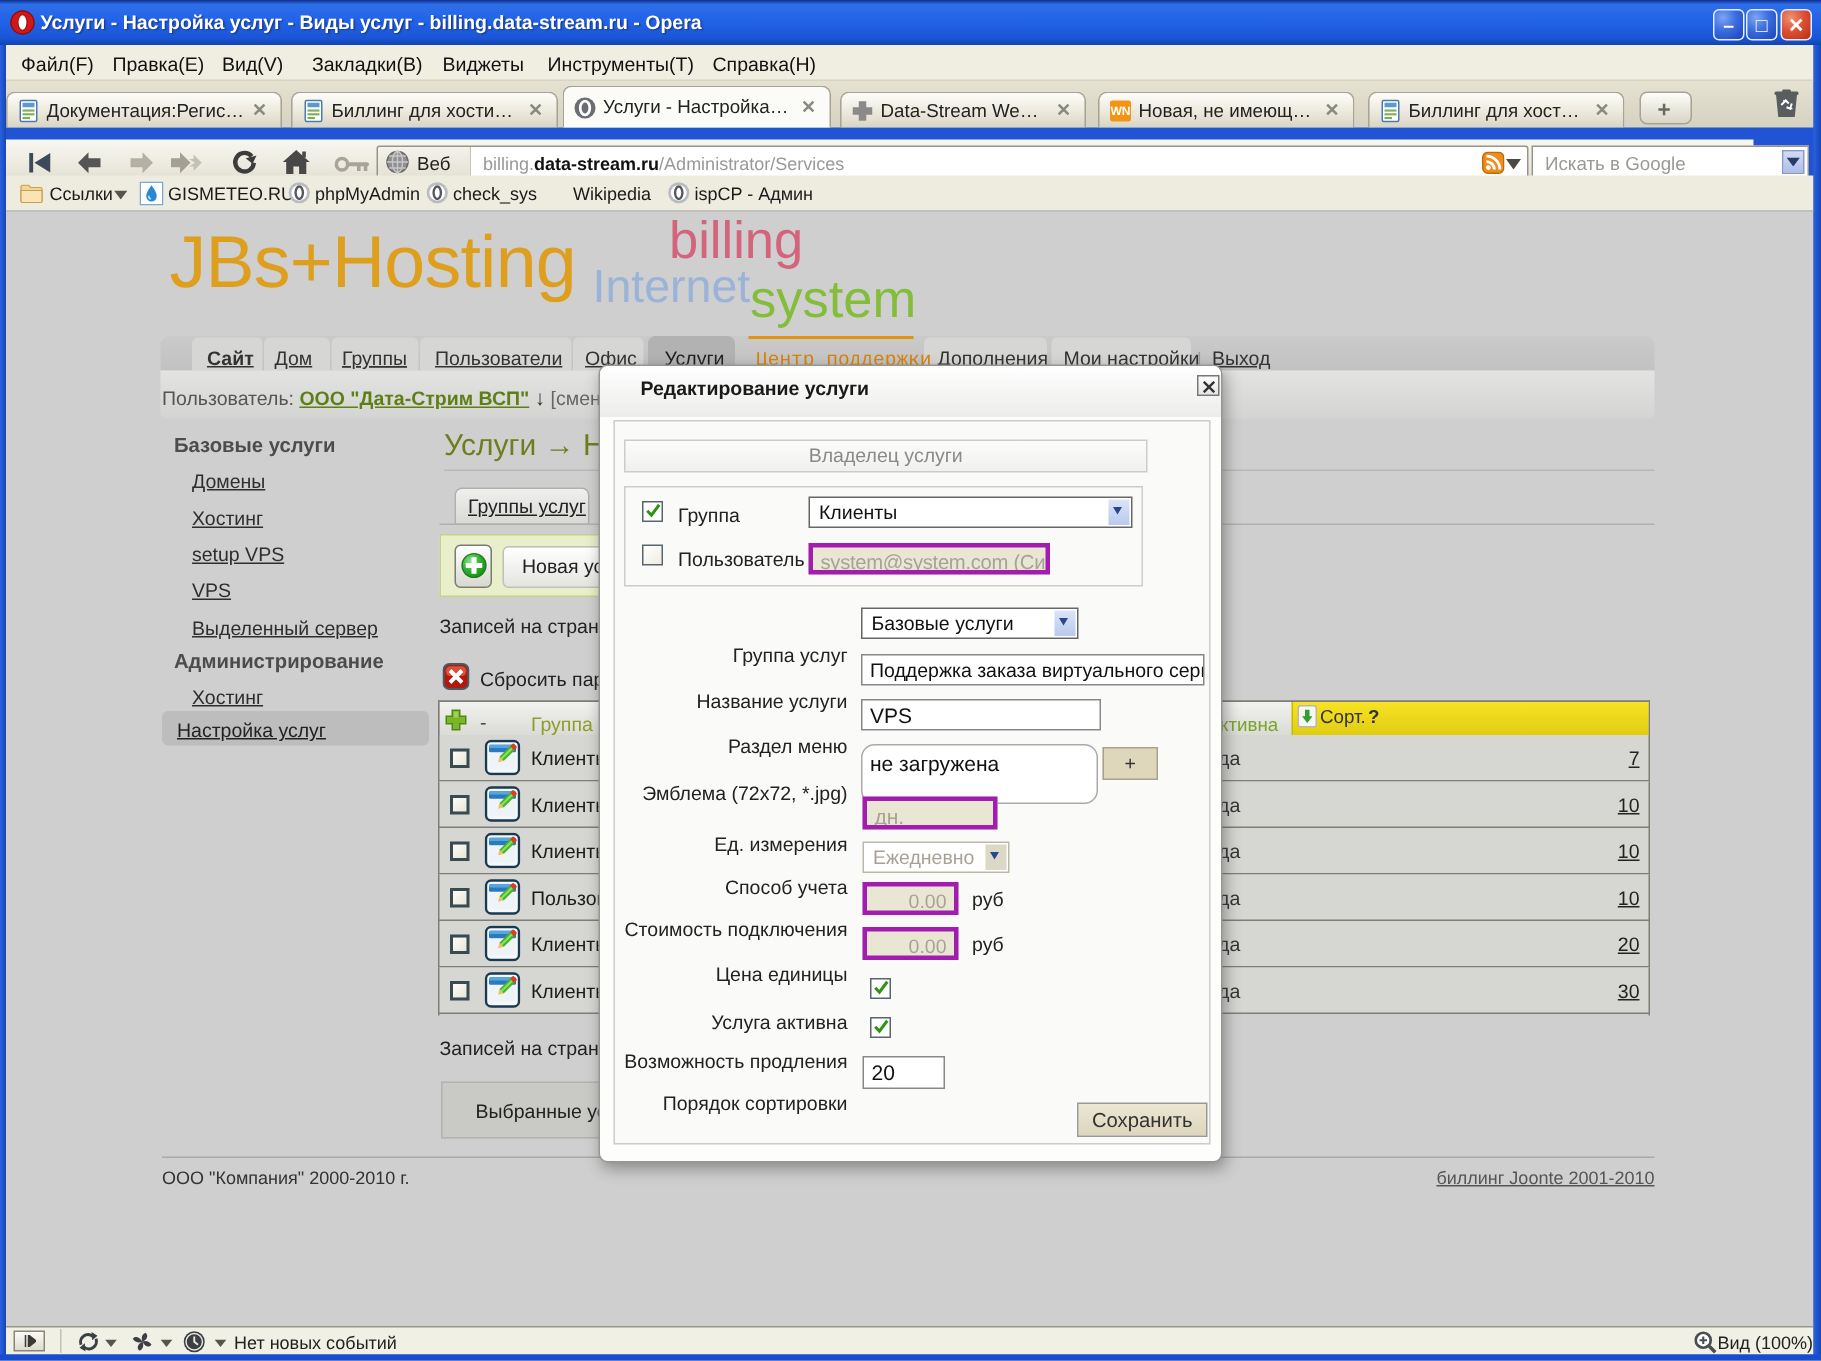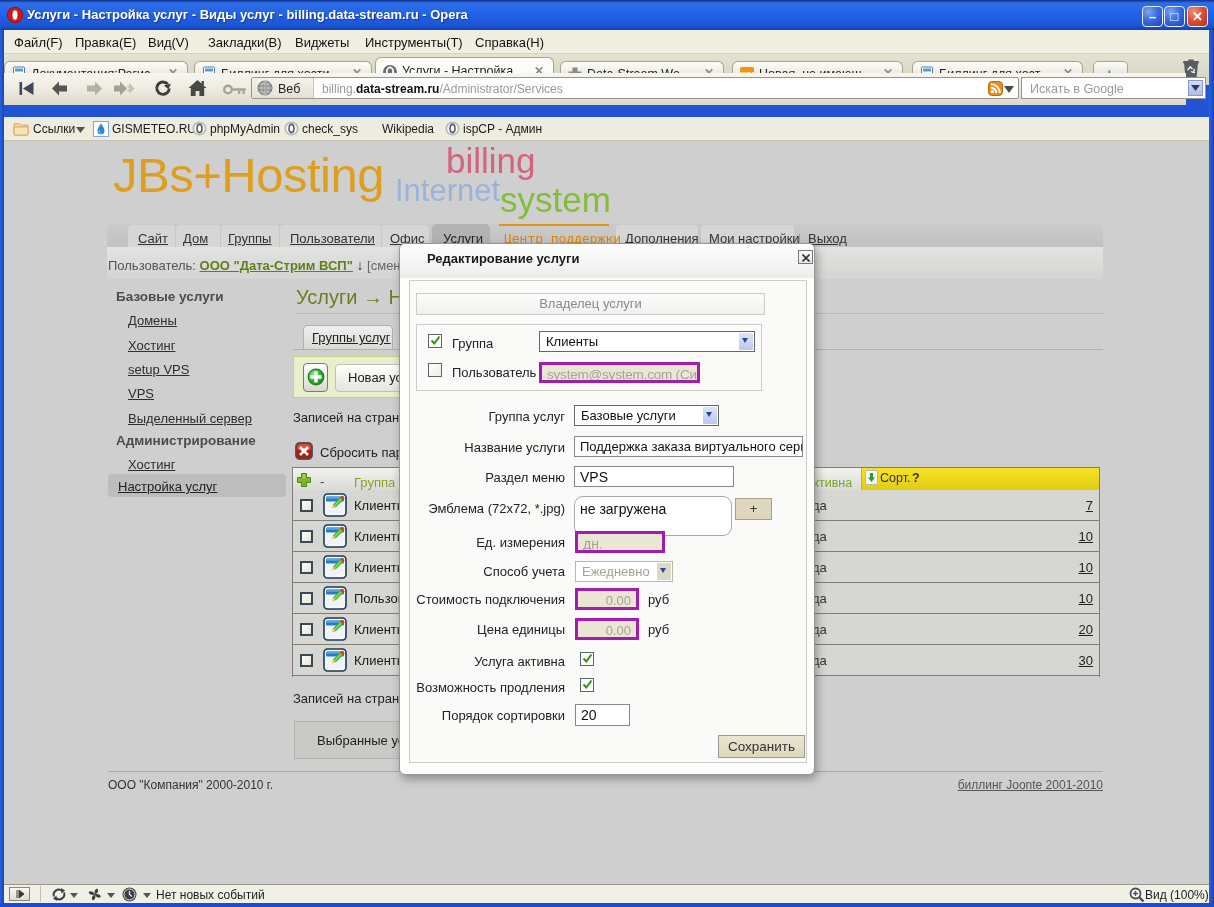--- a/index.html
+++ b/index.html
@@ -20,39 +20,39 @@
 #tabbar{left:4px;top:54px;width:1205px;height:31px;background:linear-gradient(180deg,#e6e2d2,#d6d2c0);}
 .tab{position:absolute;top:7px;height:24px;border:1px solid #a8a495;border-bottom:none;border-radius:6px 6px 0 0;background:linear-gradient(180deg,#fdfdfa 0%,#ece9dc 55%,#d9d5c5 100%);box-sizing:border-box;}
 .tab.active{top:3px;height:28px;background:#fbfbf8;}
 .tab .ttl{position:absolute;left:26px;top:5px;right:24px;font-size:12.5px;color:#222;white-space:nowrap;overflow:hidden;text-overflow:ellipsis;}
 .tab.active .ttl{top:6px;}
 .tab .tx{position:absolute;right:9px;top:4px;font-size:12px;color:#8a8a85;font-weight:bold;}
 .tab.active .tx{top:6px;}
 .tab .ico{position:absolute;left:6px;top:4px;width:16px;height:16px;}
 .tab.active .ico{top:6px;}
 
-#toolbar{left:4px;top:73px;width:1165px;height:32px;background:linear-gradient(180deg,#f7f6f1 0%,#eceadf 55%,#dbd8c9 100%);padding-left:17px;}
+#toolbar{left:4px;top:93px;width:1165px;height:32px;background:linear-gradient(180deg,#f7f6f1 0%,#eceadf 55%,#dbd8c9 100%);}
 
 #bookbar{left:4px;top:117px;width:1205px;height:24px;background:#eeecdf;border-bottom:1px solid #c6c2b2;box-sizing:border-box;}
 .bkt{position:absolute;top:5px;font-size:12px;color:#1a1a1a;}
 
 #viewport{left:4px;top:141px;width:1205px;height:743px;background:#cfcfcf;overflow:hidden;}
 
 #statusbar{left:4px;top:884px;width:1205px;height:19px;background:#f1f0e5;border-top:1px solid #9a968a;box-sizing:border-box;}
 #statusbar span{position:absolute;font-size:12px;color:#222;top:3px;}
 #botborder{left:0;top:903px;width:1214px;height:4px;background:#1a4cd0;}
 #leftborder{left:0;top:30px;width:4px;height:873px;background:linear-gradient(90deg,#2a62e0,#1646b4);}
 #rightborder{left:1209px;top:30px;width:5px;height:873px;background:linear-gradient(90deg,#2a62e0,#1646b4);}
 
 .lnk{text-decoration:underline;}
 #page{position:absolute;left:0;top:0;width:1205px;height:743px;font-size:13px;color:#222;}
 
 #modal{left:395px;top:102px;width:416px;height:532px;background:#fdfdfc;border:1px solid #969692;border-radius:6px;box-shadow:2px 4px 10px rgba(60,60,60,0.45);box-sizing:border-box;}
 #modal .inner{position:absolute;left:9px;top:36px;width:398px;height:483px;border:1px solid #cccccb;background:#fafaf8;box-sizing:border-box;}
-.mlabel{position:absolute;font-size:13px;color:#222;text-align:right;width:154px;white-space:nowrap;}
+.mlabel{position:absolute;font-size:13px;color:#222;text-align:right;width:154px;white-space:nowrap;margin-top:20px;}
 .minput{position:absolute;background:#fff;border:1px solid #888;box-sizing:border-box;font-size:13px;color:#111;padding:2px 5px;white-space:nowrap;overflow:hidden;}
 .mdis{background:#eae6d4;border:3px solid #a21caf;color:#a8a296;}
 .xpsel{position:absolute;background:#fff;border:1px solid #666;box-sizing:border-box;}
 .xpsel .txt{position:absolute;left:6px;top:2px;font-size:13px;color:#111;white-space:nowrap;}
 .xpsel .arr{position:absolute;right:1px;top:1px;bottom:1px;width:14px;background:linear-gradient(180deg,#dce5f7,#b9c9ee);}
 .xpsel .arr:after{content:"";position:absolute;left:2.5px;top:5px;width:7px;height:4px;border-left:3.5px solid transparent;border-right:3.5px solid transparent;border-top:5px solid #27478f;width:0;height:0;}
 .xpsel .arr:before{content:"";position:absolute;left:4px;top:4px;width:0;height:0;border-left:2px solid transparent;border-right:2px solid transparent;}
 .chk{position:absolute;width:13px;height:13px;background:#fff;border:1px solid #5a6a72;box-sizing:border-box;}
 </style>
 </head>
@@ -267,21 +267,21 @@
       <div class="abs" style="left:103px;top:83px;width:996px;height:23px;background:linear-gradient(180deg,#cacaca,#c2c2c2);border-radius:6px 6px 0 0;"></div>
       <div class="abs" style="left:124px;top:84px;width:47px;height:22px;background:#d6d6d5;border-radius:4px 4px 0 0;"></div>
       <div class="abs" style="left:172px;top:84px;width:44px;height:22px;background:#d6d6d5;border-radius:4px 4px 0 0;"></div>
       <div class="abs" style="left:217px;top:84px;width:58px;height:22px;background:#d6d6d5;border-radius:4px 4px 0 0;"></div>
       <div class="abs" style="left:276px;top:84px;width:101px;height:22px;background:#d6d6d5;border-radius:4px 4px 0 0;"></div>
       <div class="abs" style="left:378px;top:84px;width:47px;height:22px;background:#d6d6d5;border-radius:4px 4px 0 0;"></div>
       <div class="abs" style="left:428px;top:83px;width:58px;height:23px;background:#b2b2b2;border-radius:5px 5px 0 0;"></div>
       <div class="abs" style="left:612px;top:84px;width:82px;height:22px;background:#d6d6d5;border-radius:4px 4px 0 0;"></div>
       <div class="abs" style="left:697px;top:84px;width:93px;height:22px;background:#d6d6d5;border-radius:4px 4px 0 0;"></div>
       <div class="abs" style="left:495px;top:83px;width:110px;height:2px;background:#e0940f;"></div>
-      <div class="abs" style="top:90px;left:134px;"><span class="lnk" style="color:#333;">Сайт</span></div>
+      <div class="abs" style="top:90px;left:134px;font-weight:bold;"><span class="lnk" style="color:#333;">Сайт</span></div>
       <div class="abs" style="top:90px;left:179px;"><span class="lnk" style="color:#333;">Дом</span></div>
       <div class="abs" style="top:90px;left:224px;text-decoration:underline;"><span class="lnk" style="color:#333;">Группы</span></div>
       <div class="abs" style="top:90px;left:286px;"><span class="lnk" style="color:#333;">Пользователи</span></div>
       <div class="abs" style="top:90px;left:386px;"><span class="lnk" style="color:#333;">Офис</span></div>
       <div class="abs" style="top:90px;left:439px;color:#222;">Услуги</div>
       <div class="abs" style="top:90px;left:500px;"><span class="lnk" style="color:#d9820a;font-family:Liberation Mono, monospace;">Центр поддержки</span></div>
       <div class="abs" style="top:90px;left:621px;"><span class="lnk" style="color:#333;">Дополнения</span></div>
       <div class="abs" style="top:90px;left:705px;"><span class="lnk" style="color:#333;">Мои настройки</span></div>
       <div class="abs" style="top:91px;left:794px;color:#9a9a9a;font-size:12px;">|</div>
       <div class="abs" style="top:90px;left:804px;"><span class="lnk" style="color:#333;">Выход</span></div>

